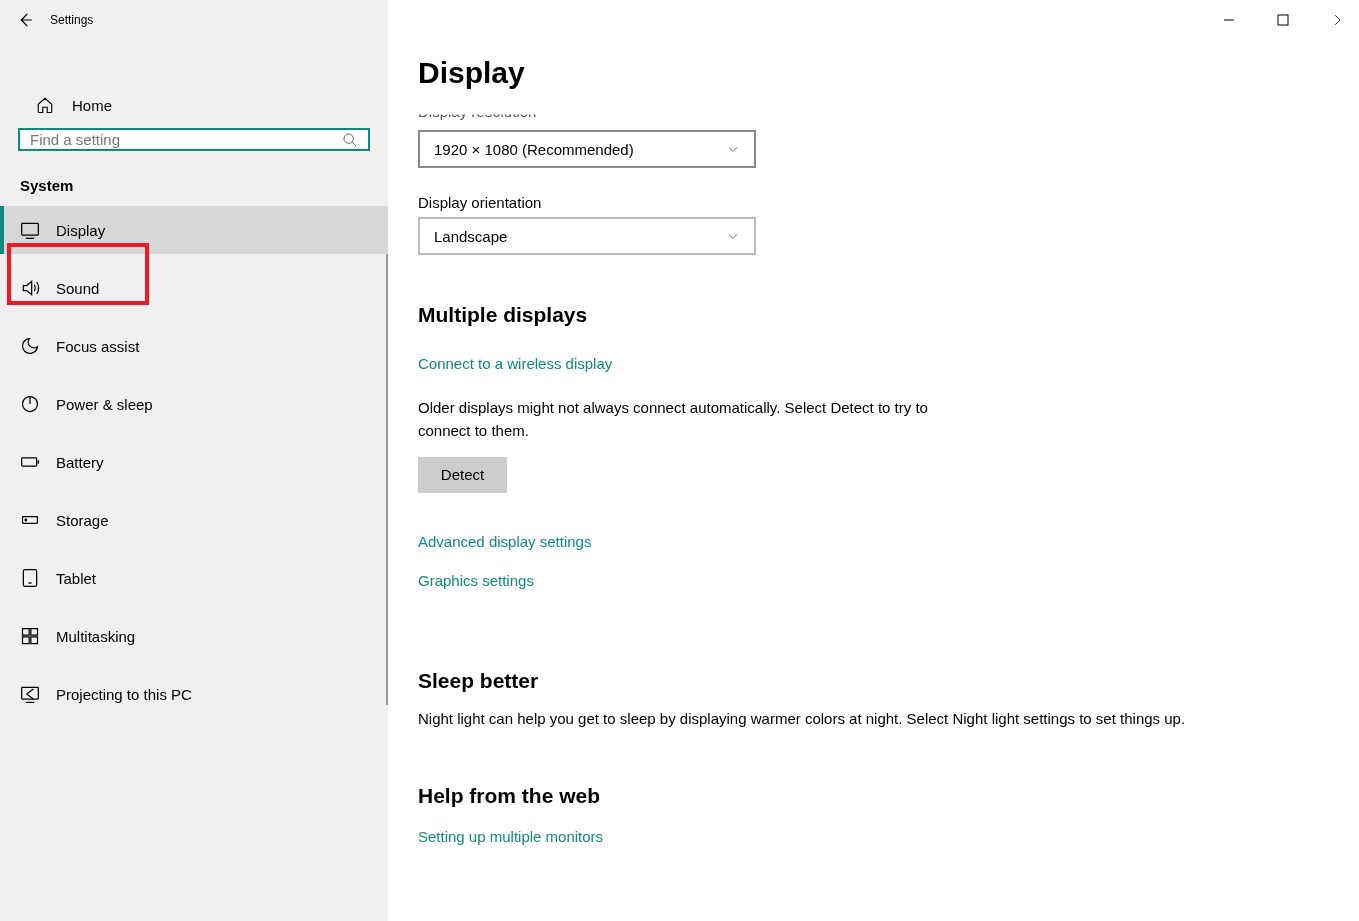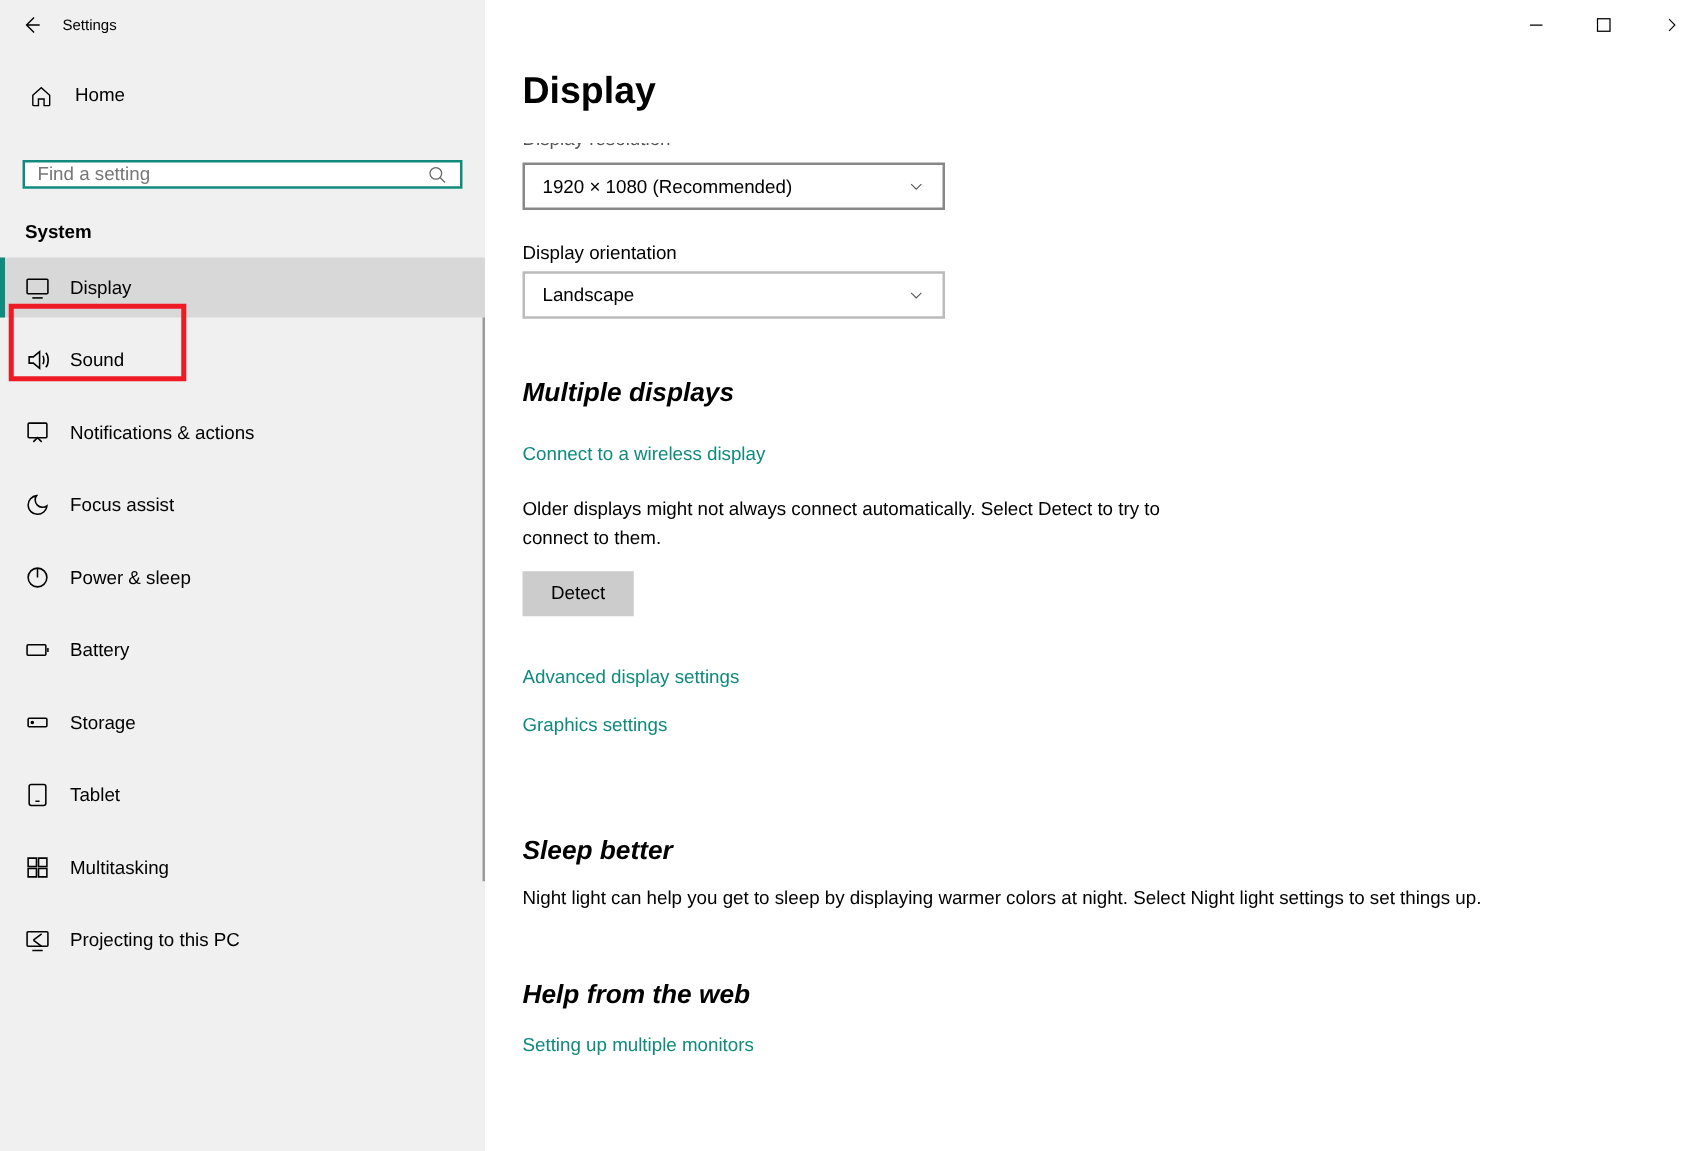--- a/index.html
+++ b/index.html
@@ -5,21 +5,21 @@
   * { box-sizing: border-box; margin: 0; padding: 0; font-family: "Segoe UI", sans-serif; }
   body { width: 1359px; height: 921px; overflow: hidden; background: #fff; display: flex; }
   
   .sidebar { width: 388px; height: 100%; background: #f0f0f0; position: relative; }
   .content { flex: 1; height: 100%; background: #fff; padding: 0 30px; overflow: hidden; position: relative; }
 
   .titlebar { display: flex; align-items: center; height: 40px; }
   .back-btn { width: 50px; height: 40px; display:flex; align-items:center; justify-content:center; cursor:pointer; }
   .win-title { font-size: 12px; color:#000; }
 
-  .home-row { display:flex; align-items:flex-start; height:46px; padding-left: 24px; margin-top: 28px; cursor:pointer; }
+  .home-row { display:flex; align-items:flex-end; height:46px; padding-left: 36px; margin-top: 28px; cursor:pointer; }
   .home-row .icon { width: 36px; display:flex; align-items:center; }
   .home-row .label { font-size: 15px; color:#000; }
 
   .search-box { margin: 14px 18px 0 18px; height: 23px; border: 2px solid #0f8a7d; background:#fff; display:flex; align-items:center; padding: 0 10px; }
   .search-box input { border:none; outline:none; flex:1; font-size:15px; color:#000; background:transparent; }
   .search-box input::placeholder { color:#777; }
   .search-box .sicon { color:#666; }
 
   .section-label { font-size:15px; font-weight:600; color:#000; padding: 26px 12px 12px 20px; }
 
@@ -37,21 +37,21 @@
 
   .cut-label { font-size:15px; color:#555; margin-top:6px; clip-path: inset(60% 0 0 0); -webkit-clip-path: inset(60% 0 0 0); display:block; height:24px; line-height:24px; }
 
   .dropdown { width:338px; height:38px; border:2px solid #888; background:#fff; display:flex; align-items:center; justify-content:space-between; padding:1px 14px; margin-top:6px; cursor:pointer; }
   .dropdown .val { font-size:15px; color:#000; }
   .dropdown .chev { color:#555; }
   .dropdown.light { border-color:#bbb; }
 
   .field-label { font-size:15px; color:#000; margin-top:26px; }
   
-  .subheading { font-size:21px; font-weight:600; color:#000; margin-top:48px;font-style:italic; }
+  .subheading { font-size:21px; font-weight:600; color:#000; margin-top:48px; }
   .subheading.tight { margin-top:54px; }
 
   .link { font-size:15px; color:#0f8a7d; margin-top:28px; display:block; cursor:pointer; }
   .link.tight { margin-top:24px; }
   .link.tight2 { margin-top:22px; }
 
   .body-text { font-size:15px; color:#000; margin-top:24px; line-height:1.55; max-width: 550px; }
   .body-text.wide { max-width: 900px; margin-top: 14px; }
 
   .detect-btn { width:89px; height:36px; background:#ccc; border:none; font-size:15px; color:#000; margin-top:14px; cursor:pointer; }
@@ -108,29 +108,20 @@
   <div class="nav-item">
     <span class="icon">
       <svg width="20" height="20" viewBox="0 0 24 24" fill="none" stroke="#000" stroke-width="1.5">
           <path d="M4 9v6h4l6 5V4L8 9H4z"></path>
           <path d="M17 8c1.5 1 1.5 7 0 8M20 5c3 3 3 11 0 14"></path>
         </svg>
     </span>
     <span class="label">Sound</span>
   </div>
 
-  <div class="nav-item">
-    <span class="icon">
-      <svg width="20" height="20" viewBox="0 0 24 24" fill="none" stroke="#000" stroke-width="1.5">
-          <rect x="3" y="3" width="18" height="14" rx="1"></rect>
-          <path d="M8 21l4-4 4 4"></path>
-        </svg>
-    </span>
-    <span class="label">Notifications &amp; actions</span>
-  </div>
 
   <div class="nav-item">
     <span class="icon">
       <svg width="20" height="20" viewBox="0 0 24 24" fill="none" stroke="#000" stroke-width="1.5">
           <path d="M21 12.8A9 9 0 1 1 11.2 3a7 7 0 0 0 9.8 9.8z"></path>
         </svg>
     </span>
     <span class="label">Focus assist</span>
   </div>
 

